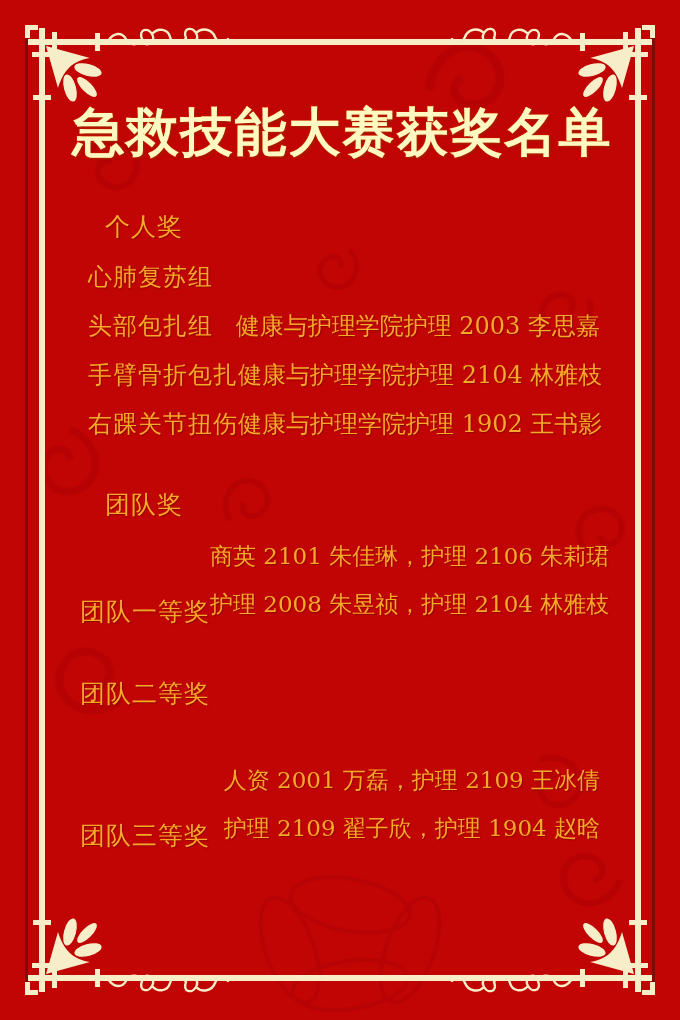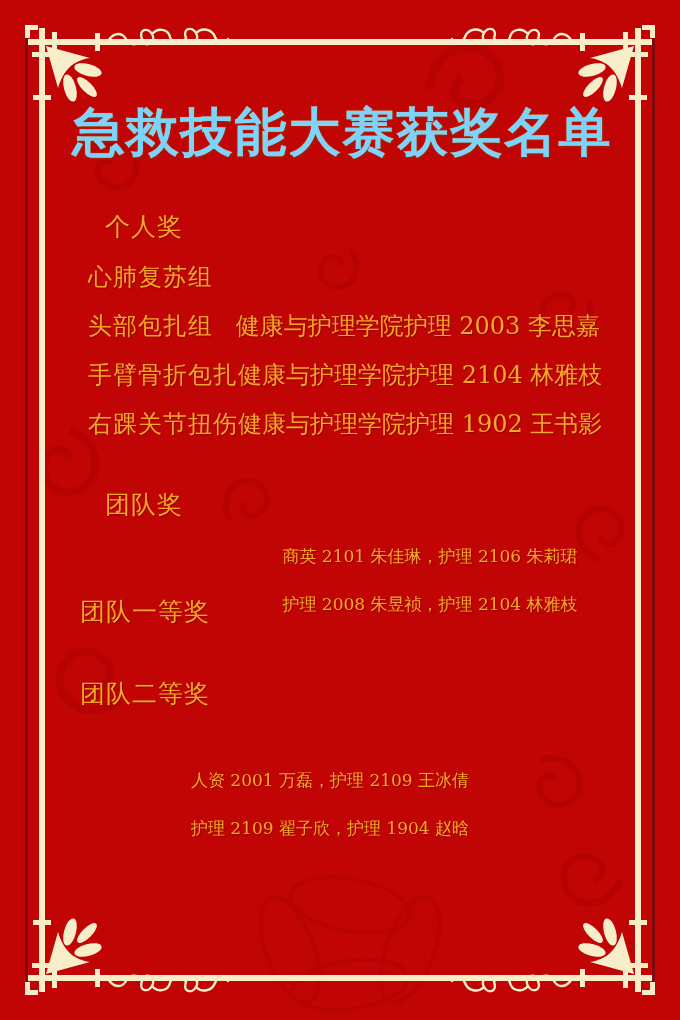--- a/index.html
+++ b/index.html
@@ -16,21 +16,21 @@
     color:#f7a82a;
   }
   .title{
     margin-top:96px;
     height:72px;line-height:72px;
     text-align:center;
     font-family:"DejaVu Sans", sans-serif;
     font-weight:900;
     font-size:52px;
     letter-spacing:2px;
-    color:#7dd3fc;
+    color:#fef9c3;
     text-shadow:2px 2px 2px rgba(150,40,0,.55), 0 0 1px #ff9c00;
     white-space:nowrap;
   }
   .section-label{
     margin-top:42px;
     height:34px;line-height:34px;
     padding-left:45px;
     font-size:25px;
     letter-spacing:1px;
   }
@@ -46,21 +46,21 @@
   .team-section-label{margin-top:48px;}
   .team-row{display:flex;align-items:flex-end;}
   .team-row.first{margin-top:10px;}
   .team-row.gap49{margin-top:49px;}
   .team-row.gap46{margin-top:46px;}
   .team-label{
     width:200px;box-sizing:border-box;padding-left:20px;
     font-size:25px;white-space:nowrap;letter-spacing:1px;
   }
   .team-lines{flex:1;text-align:center;padding-right:25px;}
-  .team-line{height:48px;line-height:48px;font-size:17px;white-space:nowrap;}
+  .team-line{height:48px;line-height:48px;font-size:23px;white-space:nowrap;}
   .gold-text{ text-shadow:1px 1px 1px rgba(110,10,0,.55); }
 </style>
 </head>
 <body>
 
 <div class="poster">
 
   <svg class="bg-svg" viewBox="0 0 680 1020" aria-hidden="true">
     <defs>
       <path id="curl" d="M0,0 C14,-24 46,-20 50,2 C53,21 37,32 22,25 C10,19 12,4 24,4" fill="none"></path>
@@ -161,20 +161,21 @@
           <div class="team-line gold-text">商英 2101 朱佳琳，护理 2106 朱莉珺</div>
           <div class="team-line gold-text">护理 2008 朱昱祯，护理 2104 林雅枝</div>
         </div>
       </div>
 
       <div class="team-row gap49">
         <div class="team-label gold-text">团队二等奖</div>
       </div>
 
       <div class="team-row gap46">
+        <div class="team-label gold-text">团队三等奖</div>
         <div class="team-lines">
           <div class="team-line gold-text">人资 2001 万磊，护理 2109 王冰倩</div>
           <div class="team-line gold-text">护理 2109 翟子欣，护理 1904 赵晗</div>
         </div>
       </div>
     </div>
 
   </div>
 </div>
 

